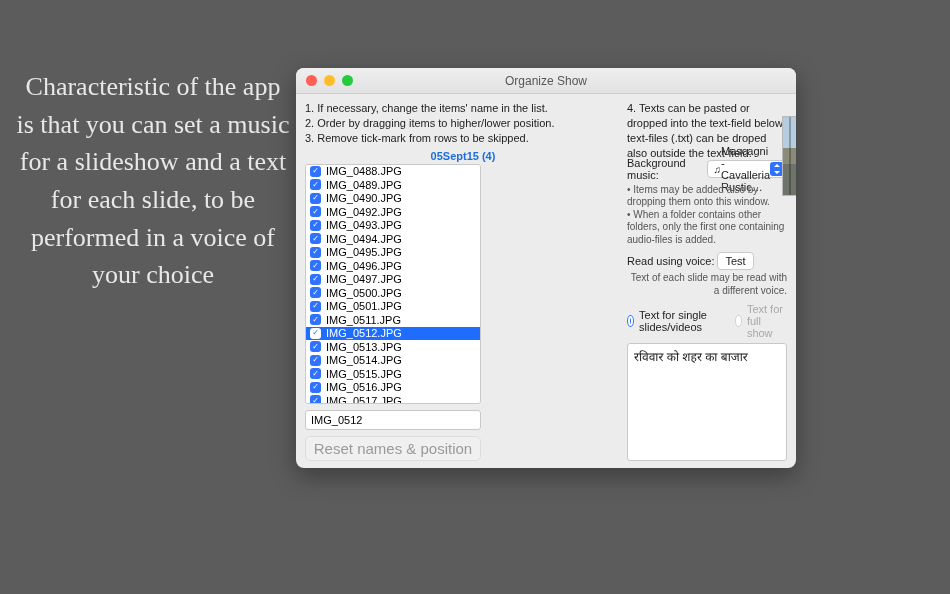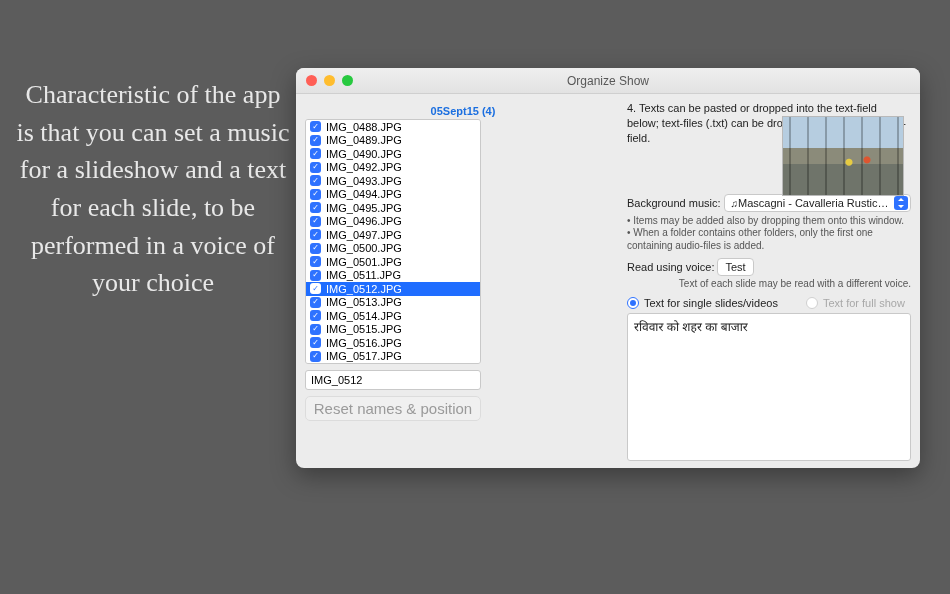--- a/index.html
+++ b/index.html
@@ -6,34 +6,34 @@
   body {
     width: 950px; height: 594px;
     background: #5c5c5c;
     font-family: -apple-system, "Helvetica Neue", Arial, sans-serif;
     overflow: hidden;
     position: relative;
   }
   
   .marketing {
     position: absolute;
-    left: 14px; top: 76px;
+    left: 14px; top: 68px;
     width: 278px;
     color: #e8e8e8;
     font-family: Georgia, "Times New Roman", serif;
     font-size: 26px;
     line-height: 1.45;
     text-align: center;
     font-weight: 400;
   }
   
   .window {
     position: absolute;
     left: 296px; top: 68px;
-    width: 624px; height: 400px;
+    width: 500px; height: 400px;
     background: #ececec;
     border-radius: 8px;
     box-shadow: 0 8px 24px rgba(0,0,0,.35);
     overflow: hidden;
   }
   .titlebar {
     height: 26px;
     background: linear-gradient(#efefef,#e2e2e2);
     border-bottom: 1px solid #cfcfcf;
     position: relative;
@@ -152,20 +152,25 @@
       <div class="tl red"></div>
       <div class="tl yel"></div>
       <div class="tl grn"></div>
     </div>
     <span>Organize Show</span>
   </div>
 
   <div class="content">
 
     <div class="pane-left">
+      <div class="instr">
+        <div>1. If necessary, change the items' name in the list.</div>
+        <div>2. Order by dragging items to higher/lower position.</div>
+        <div>3. Remove tick-mark from rows to be skipped.</div>
+      </div>
       <div class="list-hdr">05Sept15 (4)</div>
       <div class="list-wrap" id="file-list">
           <div class="row">
             <span class="chk">✓</span>
             <span>IMG_0488.JPG</span>
           </div>
           <div class="row">
             <span class="chk">✓</span>
             <span>IMG_0489.JPG</span>
           </div>

